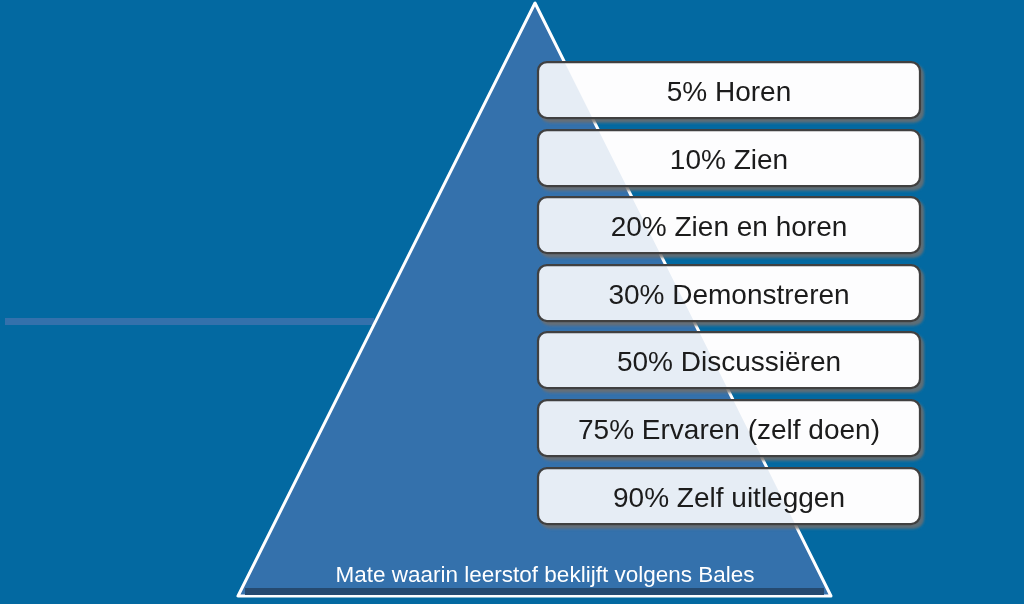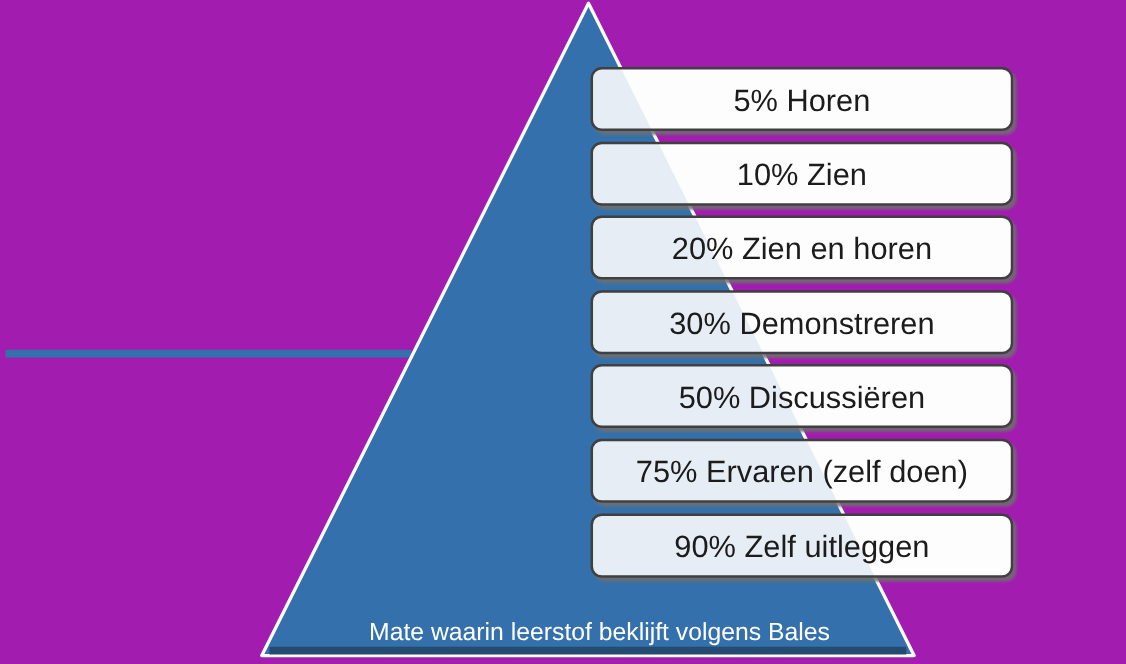--- a/index.html
+++ b/index.html
@@ -4,21 +4,21 @@
 <style>
   html, body {
     margin: 0;
     padding: 0;
     background: #000000;
   }
   .stage {
     position: relative;
     width: 1024px;
     height: 604px;
-    background: #a21caf;
+    background: #0369a1;
     overflow: hidden;
     font-family: "Liberation Sans", sans-serif;
   }
   svg text {
     font-family: "Liberation Sans", sans-serif;
   }
 </style>
 </head>
 <body>
 

